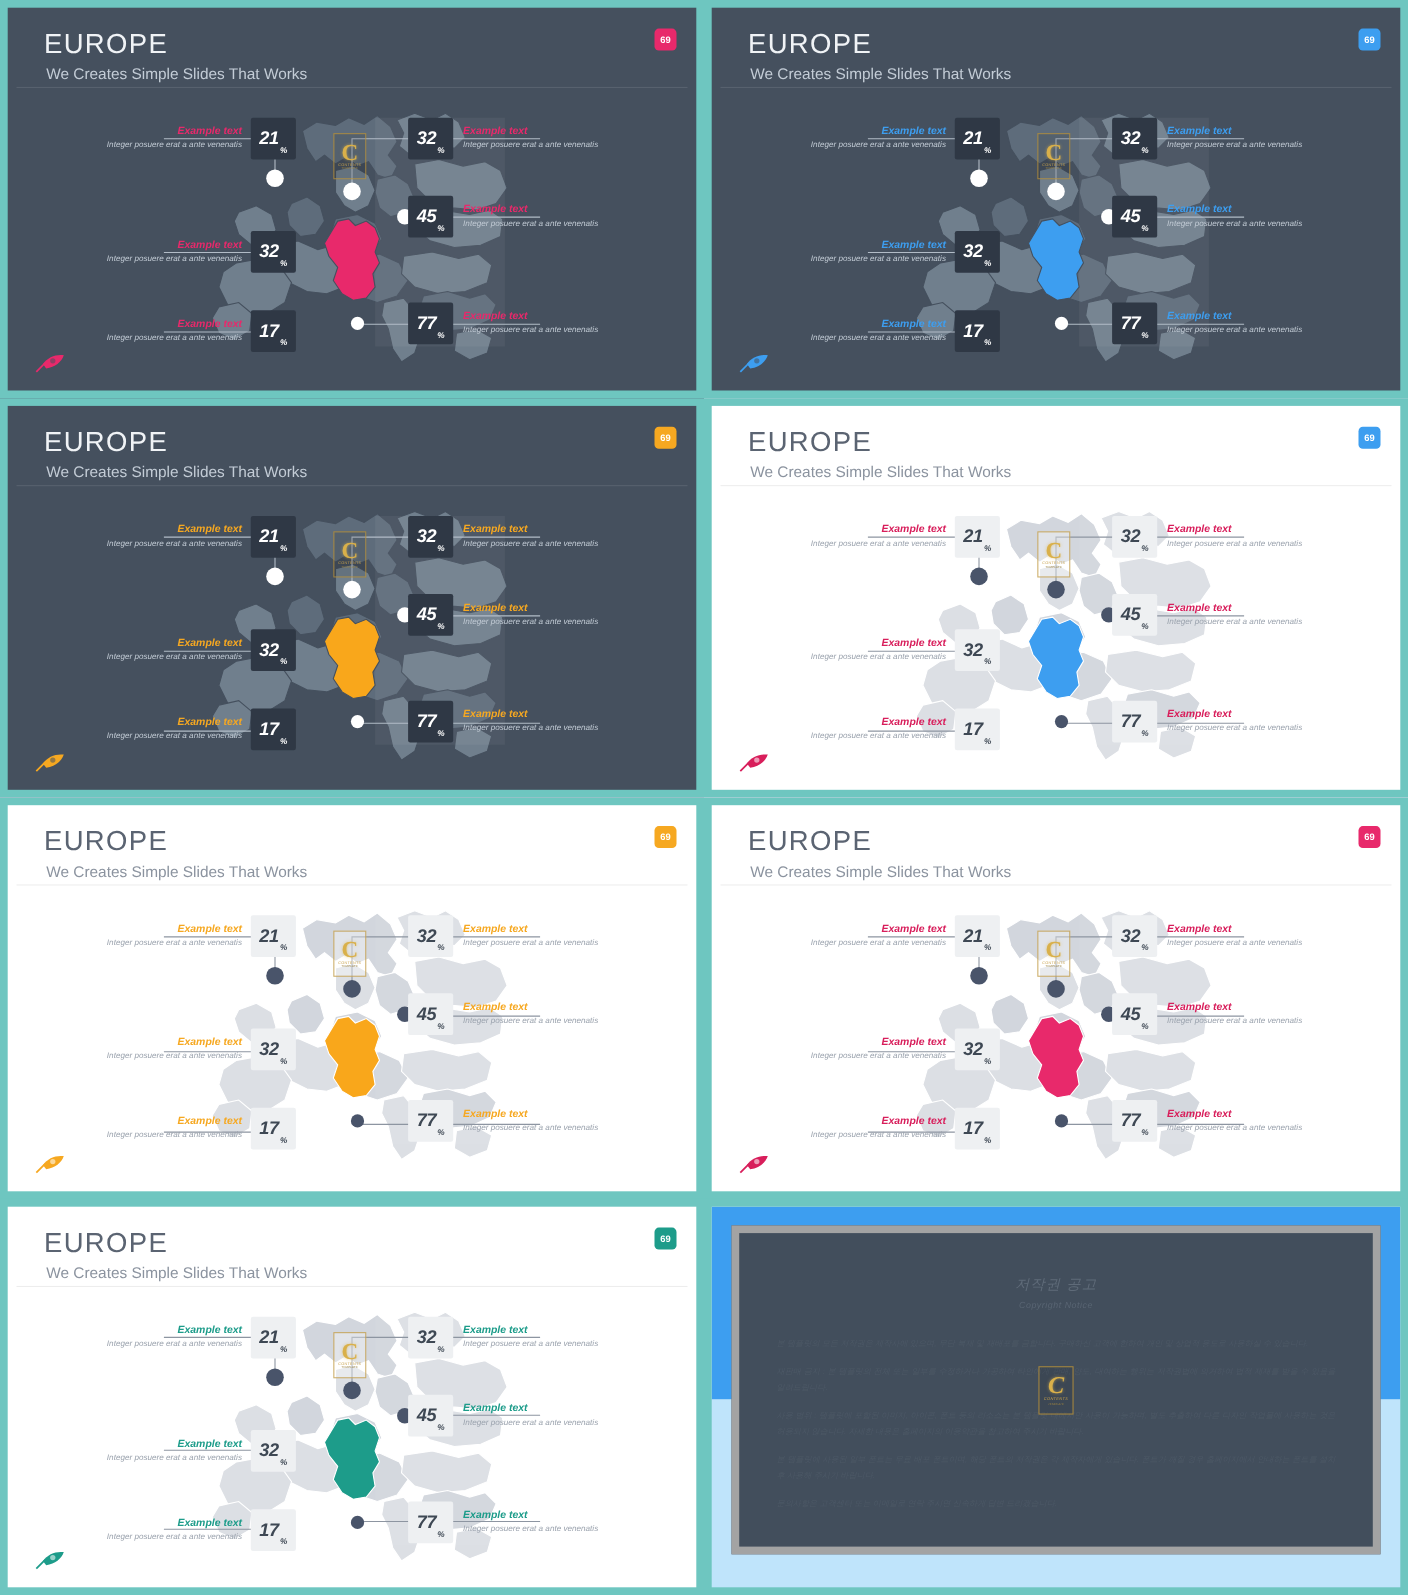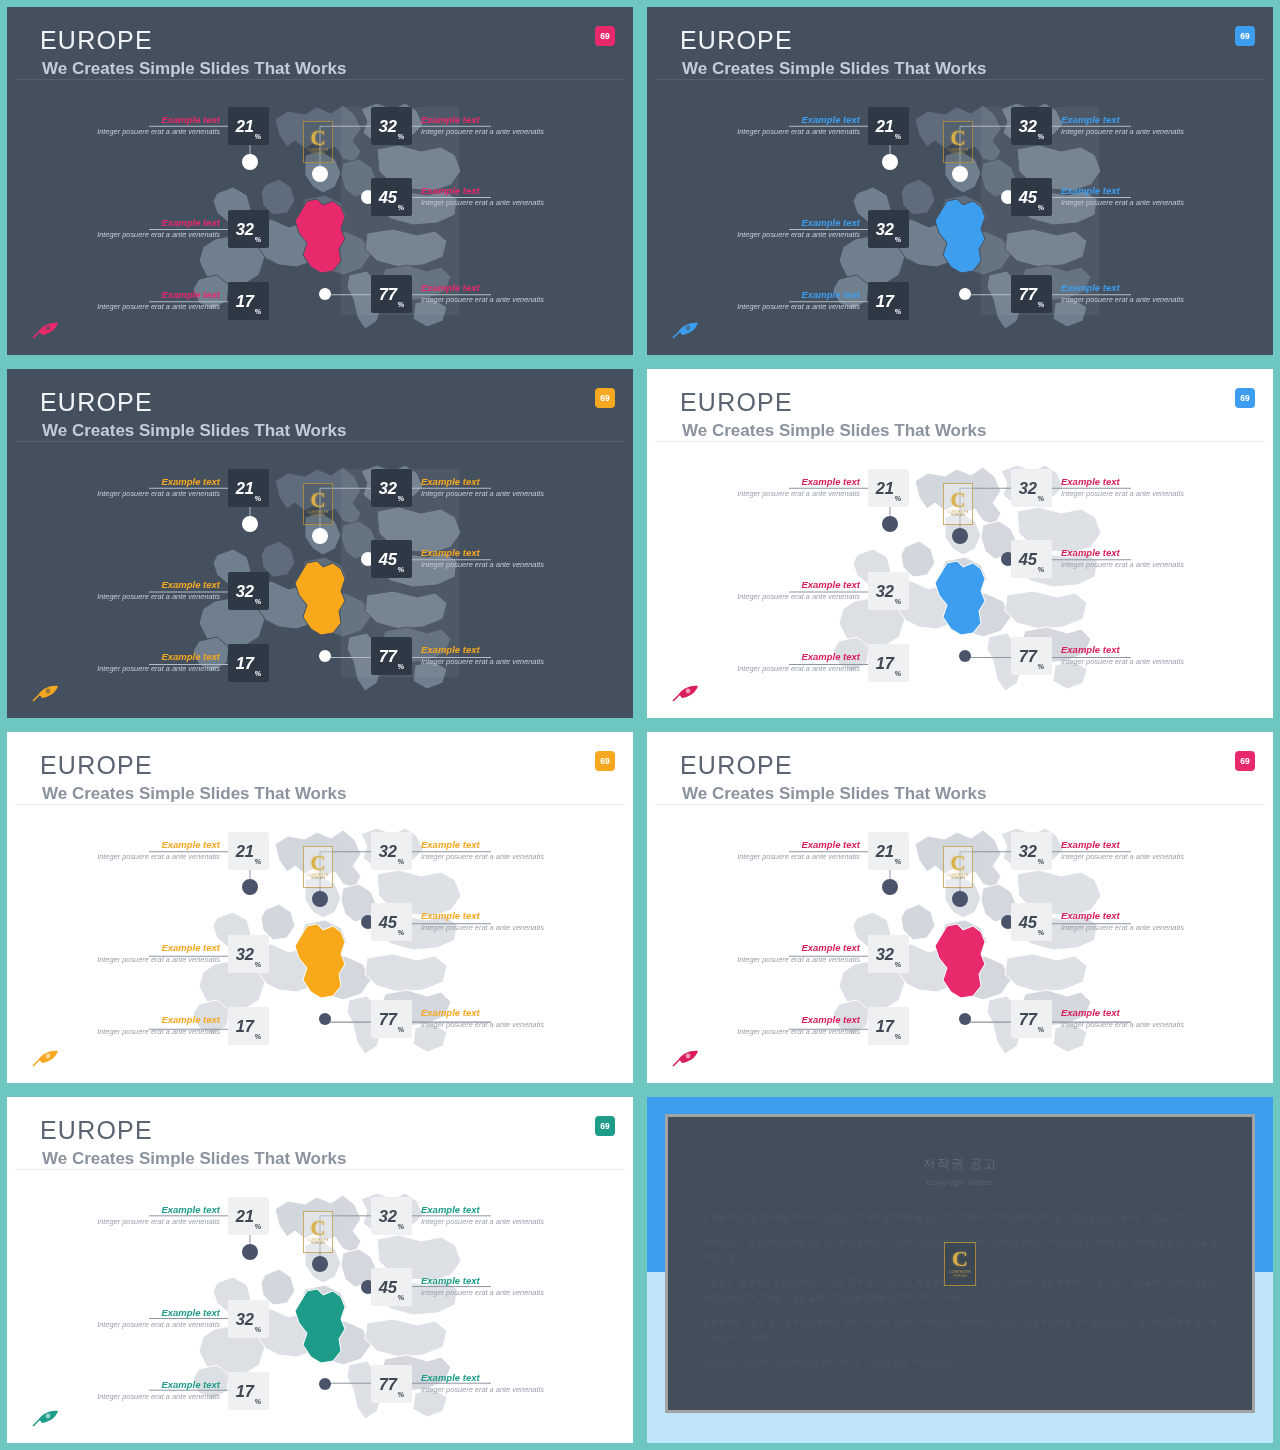--- a/index.html
+++ b/index.html
@@ -28,21 +28,21 @@
   
   .hdr {
     position: absolute; left: 0; top: 0; right: 0; height: 72px;
   }
   .hdr .title {
     position: absolute; left: 33px; top: 19px;
     font-size: 25px; letter-spacing: 1.2px; font-weight: 300;
   }
   .hdr .sub {
     position: absolute; left: 35px; top: 52px;
-    font-size: 17px; font-weight: 700;
+    font-size: 14px; font-weight: 400;
   }
   .dark .hdr .title { color: #f0f3f6; }
   .dark .hdr .sub   { color: #c3ccd6; }
   .light .hdr .title { color: #5b6472; }
   .light .hdr .sub   { color: #8b939f; }
   .hdr .rule {
     position: absolute; left: 8px; right: 8px; top: 72px; height: 1px;
   }
   .dark .hdr .rule  { background: rgba(255,255,255,.10); }
   .light .hdr .rule { background: rgba(0,0,0,.07); }
@@ -145,22 +145,23 @@
     position: relative; overflow: hidden;
     background: #bfe4fb; border: 7px solid #6ec6c0;
   }
   .copy-slide .bluebar {
     position: absolute; left: 0; top: 0; width: 100%; height: 175px;
     background: #3d9ef0;
   }
   .copy-inner {
     position: absolute; left: 18px; top: 17px; right: 18px; bottom: 30px;
     background: #424e5c;
-    border: 3px solid #a3a3a3;
+    border: 7px solid #a3a3a3;
     overflow: hidden;
+    font-style: italic;
   }
   .copy-title {
     text-align: center; margin-top: 38px;
     font-size: 13px; color: #5f6b79; letter-spacing: 1px;
   }
   .copy-subtitle {
     text-align: center; margin-top: 5px;
     font-size: 8px; color: #596573; letter-spacing: .5px;
   }
   .copy-body { margin: 24px 34px 0 34px; }

